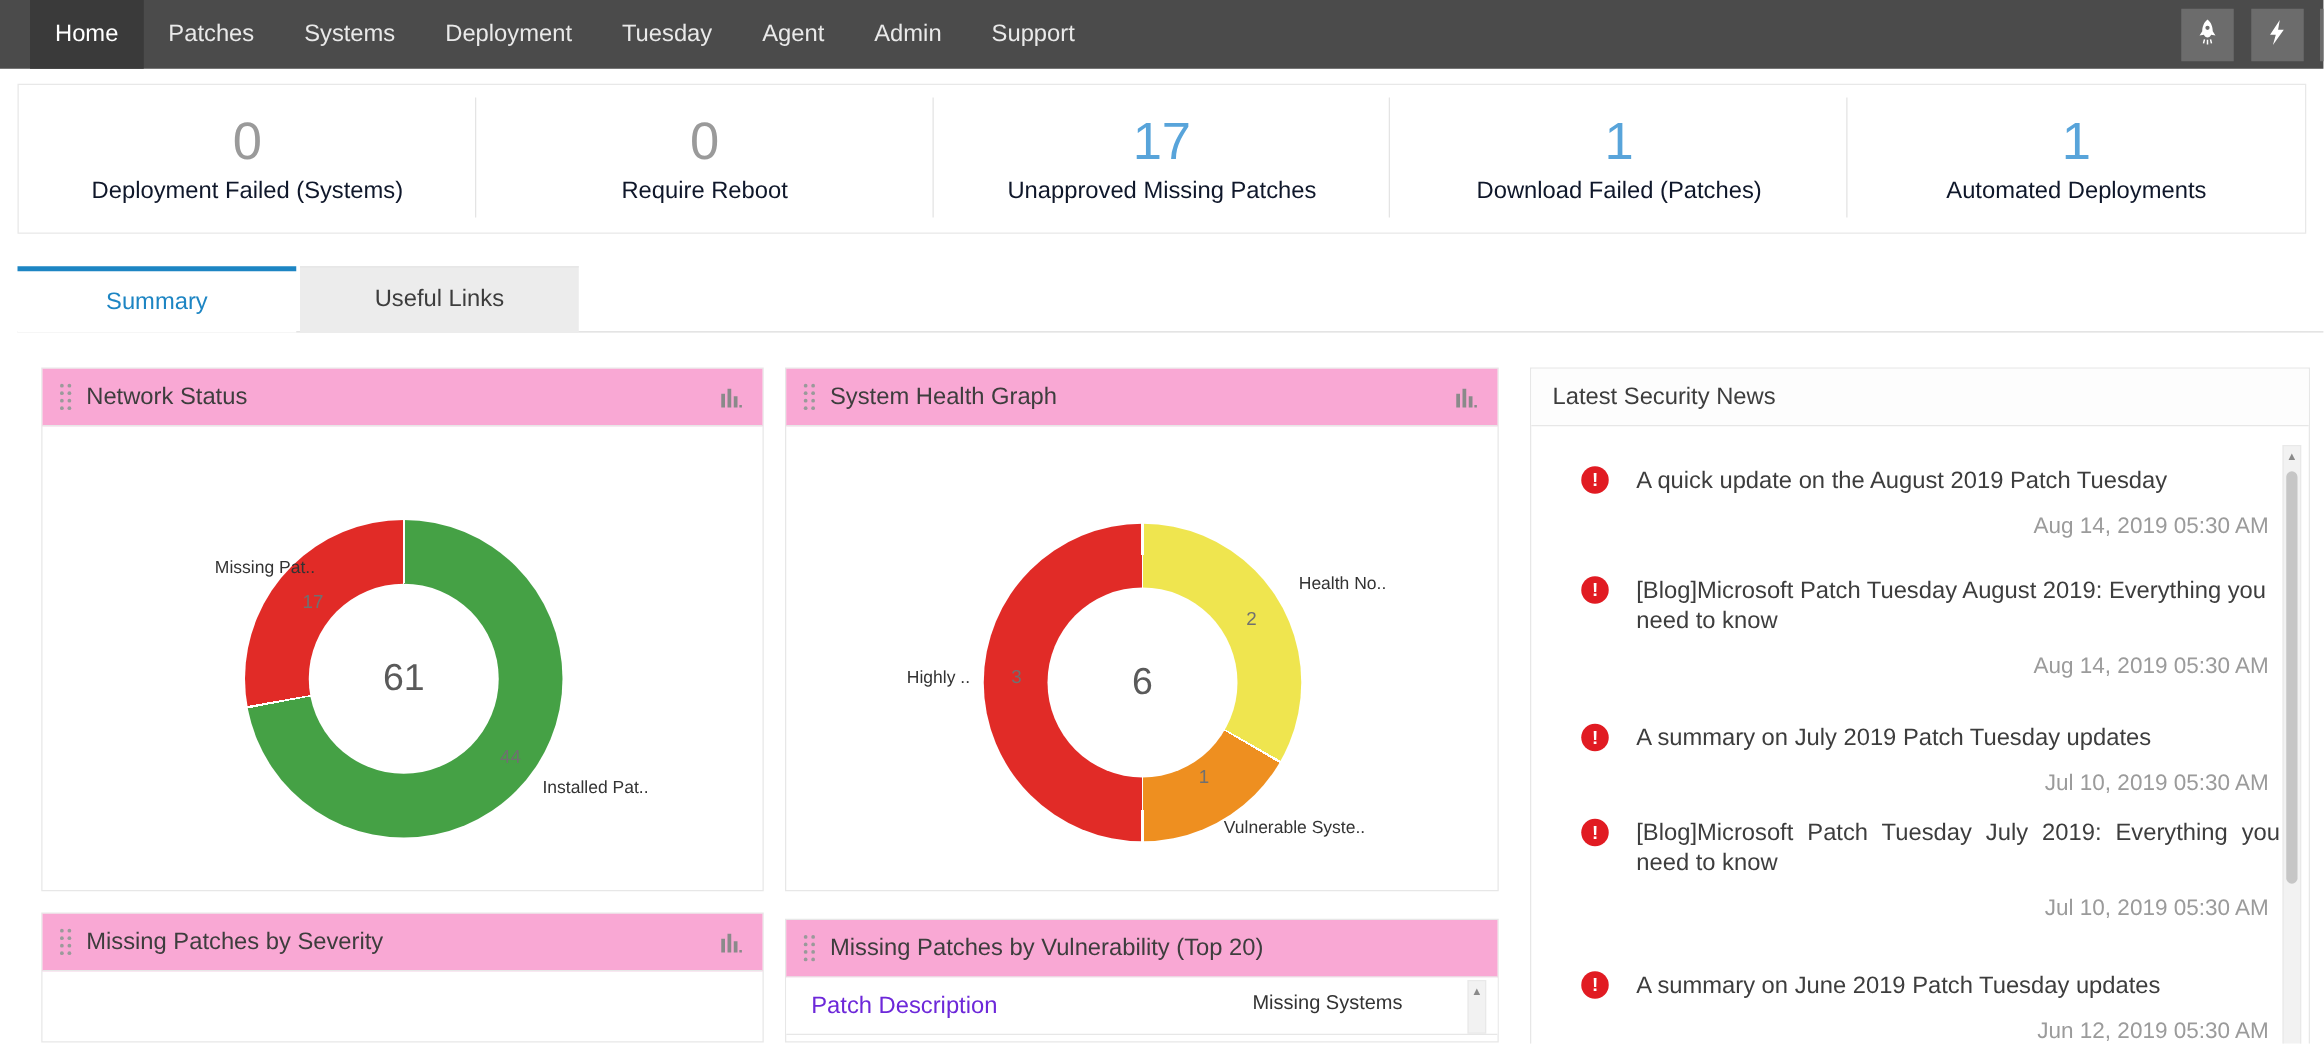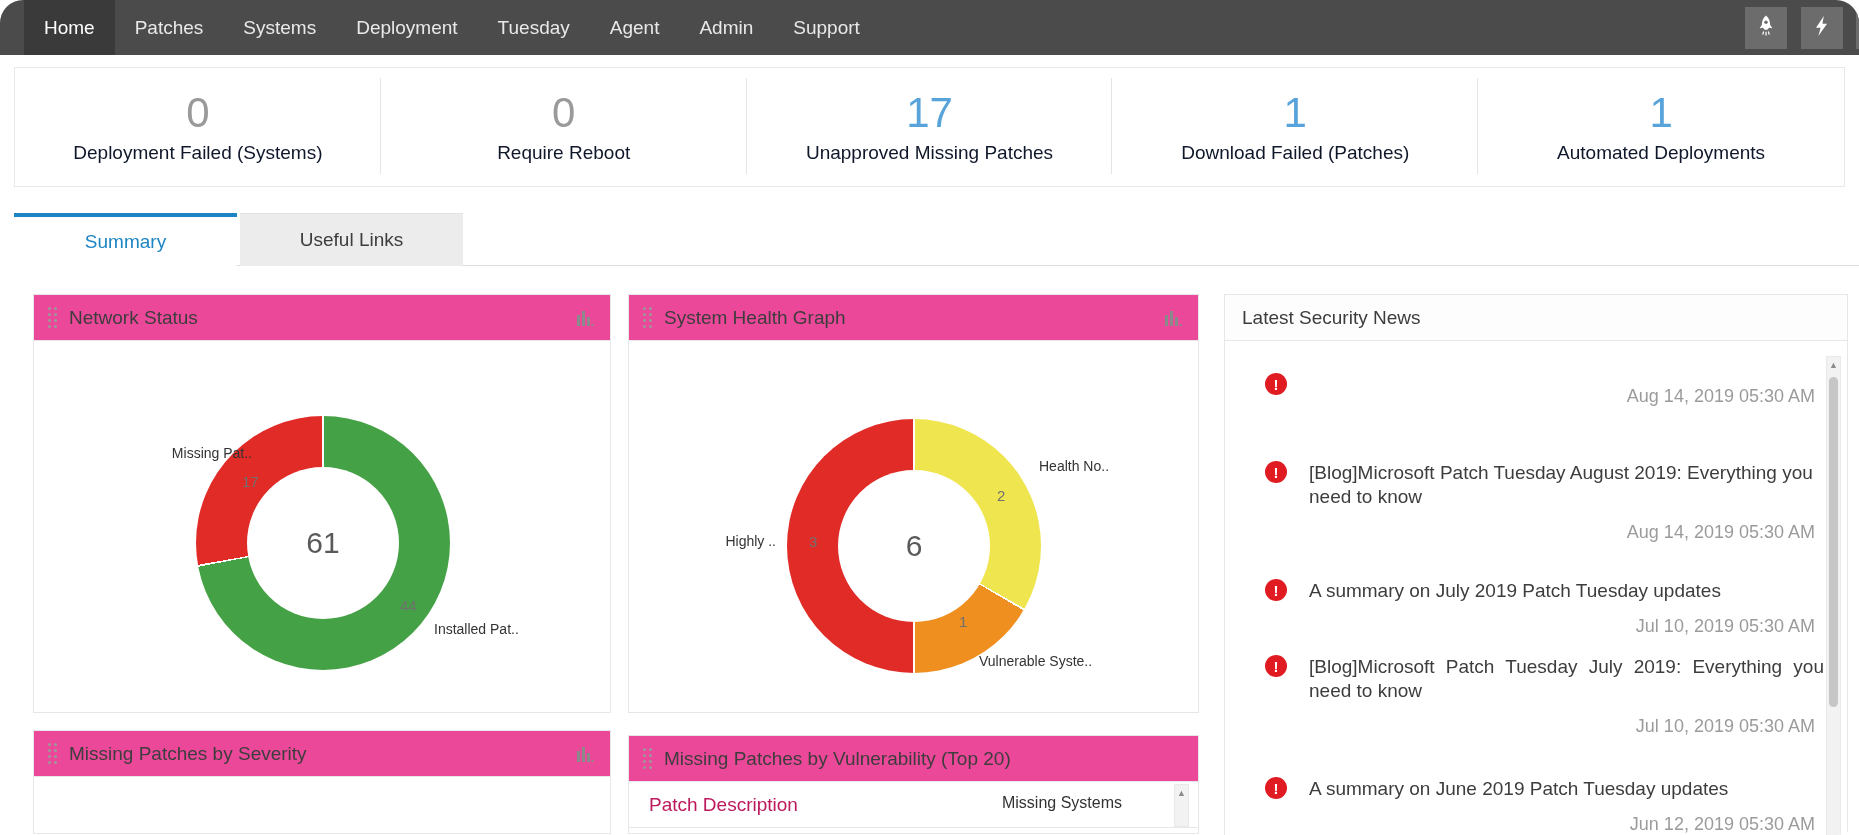--- a/index.html
+++ b/index.html
@@ -1,21 +1,20 @@
 <!DOCTYPE html>
 <html><head>
 <meta charset="utf-8">
 <style>
   * { box-sizing: border-box; margin: 0; padding: 0; }
   html,body { background:#ffffff; }
   .page {
     position: relative; width: 1859px; height: 835px; overflow: hidden;
     background: #ffffff; font-family: "Liberation Sans", "DejaVu Sans", sans-serif;
     color: #3d3d3d;
-    border-radius: 23px;
   }
   
   .nav {
     position: absolute; left:0; top:0; width:1859px; height:55px;
     background:#4b4b4b; display:flex; align-items:stretch; padding-left:24px;
   }
   .nav-item {
     display:flex; align-items:center; padding:0 20px; font-size:19px;
     color:#e9e9e9; cursor:pointer; white-space:nowrap;
   }
@@ -42,21 +41,21 @@
   .tab {
     position:absolute; top:213px; height:53px; width:223px;
     display:flex; align-items:center; justify-content:center;
     font-size:19px; cursor:pointer; z-index:2;
   }
   .tab.active { left:14px; background:#ffffff; border-top:4px solid #1d85c3; color:#1d85c3; }
   .tab.inactive { left:240px; background:#ececec; color:#3d3d3d; border-top:1px solid #e3e3e3; }
   
   .card { position:absolute; background:#ffffff; border:1px solid #e7e7e7; }
   .card-header {
-    height:46px; background:#ec4899; border-bottom:1px solid #e7e7e7;
+    height:46px; background:#f9a8d4; border-bottom:1px solid #e7e7e7;
     display:flex; align-items:center; padding:0 14px; position:relative;
   }
   .card-header.white { background:#fdfdfd; }
   .card-title { font-size:19px; color:#3d3d3d; margin-left:12px; white-space:nowrap; }
   .drag-handle { display:grid; grid-template-columns:3px 3px; grid-auto-rows:3px; gap:3px; cursor:move; }
   .drag-handle i { width:3px; height:3px; background:#9a9a9a; border-radius:50%; }
   .chart-icon { position:absolute; right:16px; top:14px; cursor:pointer; }
   
   .donut { position:absolute; width:254px; height:254px; border-radius:50%; cursor:pointer; }
   .donut-hole {
@@ -77,21 +76,21 @@
   .news-title { margin-left:44px; width:515px; font-size:19px; line-height:24px; color:#3d3d3d; cursor:pointer; }
   .news-title.justify { text-align:justify; }
   .news-ts { margin-top:13px; text-align:right; padding-right:2px; font-size:18px; color:#9b9b9b; }
   .scrollbar {
     position:absolute; background:#f2f2f2; border:1px solid #e9e9e9;
   }
   .sb-arrow { position:absolute; left:0; right:0; top:3px; text-align:center; font-size:9px; color:#8a8a8a; cursor:pointer; }
   .sb-thumb { position:absolute; left:2px; width:9px; background:#c6c6c6; border-radius:5px; cursor:grab; }
   
   .vuln-thead { position:absolute; left:0; right:0; top:46px; height:46px; border-bottom:1px solid #e7e7e7; background:#ffffff; }
-  .vuln-col1 { position:absolute; left:20px; top:12px; font-size:19px; color:#be185d; }
+  .vuln-col1 { position:absolute; left:20px; top:12px; font-size:19px; color:#6d28d9; }
   .vuln-col2 { position:absolute; left:330px; width:163px; top:12px; font-size:16px; color:#333333; text-align:right; }
 </style>
 </head>
 <body>
 
 <div class="page">
 
   <div class="nav">
     <div class="nav-item active">Home</div>
     <div class="nav-item">Patches</div>
@@ -216,20 +215,21 @@
   </div>
 
   <div class="card" style="left:1224px; top:294px; width:624px; height:560px;">
     <div class="card-header white">
       <div class="card-title" style="margin-left:3px;">Latest Security News</div>
     </div>
     <div class="news-list">
 
       <div class="news-item" style="top:30px;">
         <div class="news-icon">!</div>
+        <div class="news-title">A quick update on the August 2019 Patch Tuesday</div>
         <div class="news-ts">Aug 14, 2019 05:30 AM</div>
       </div>
 
       <div class="news-item" style="top:118px;">
         <div class="news-icon">!</div>
         <div class="news-title">[Blog]Microsoft Patch Tuesday August 2019: Everything you need to know</div>
         <div class="news-ts">Aug 14, 2019 05:30 AM</div>
       </div>
 
       <div class="news-item" style="top:236px;">

